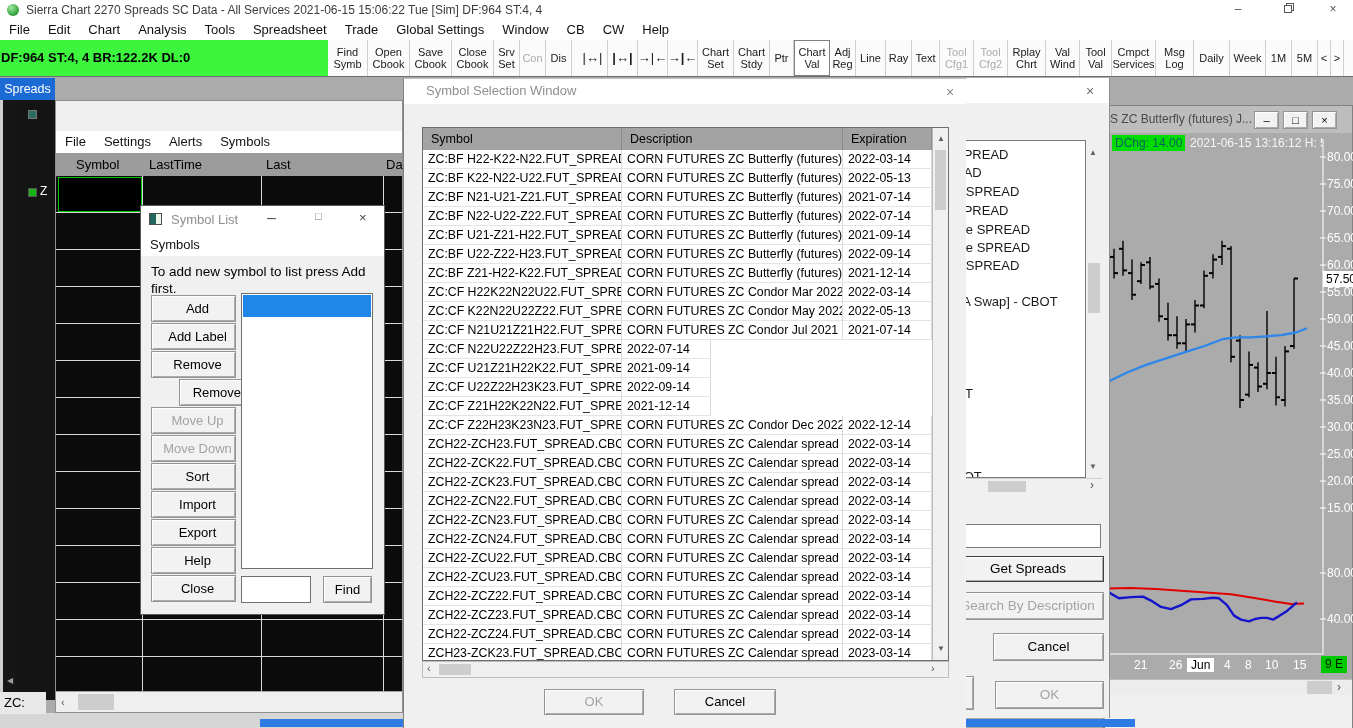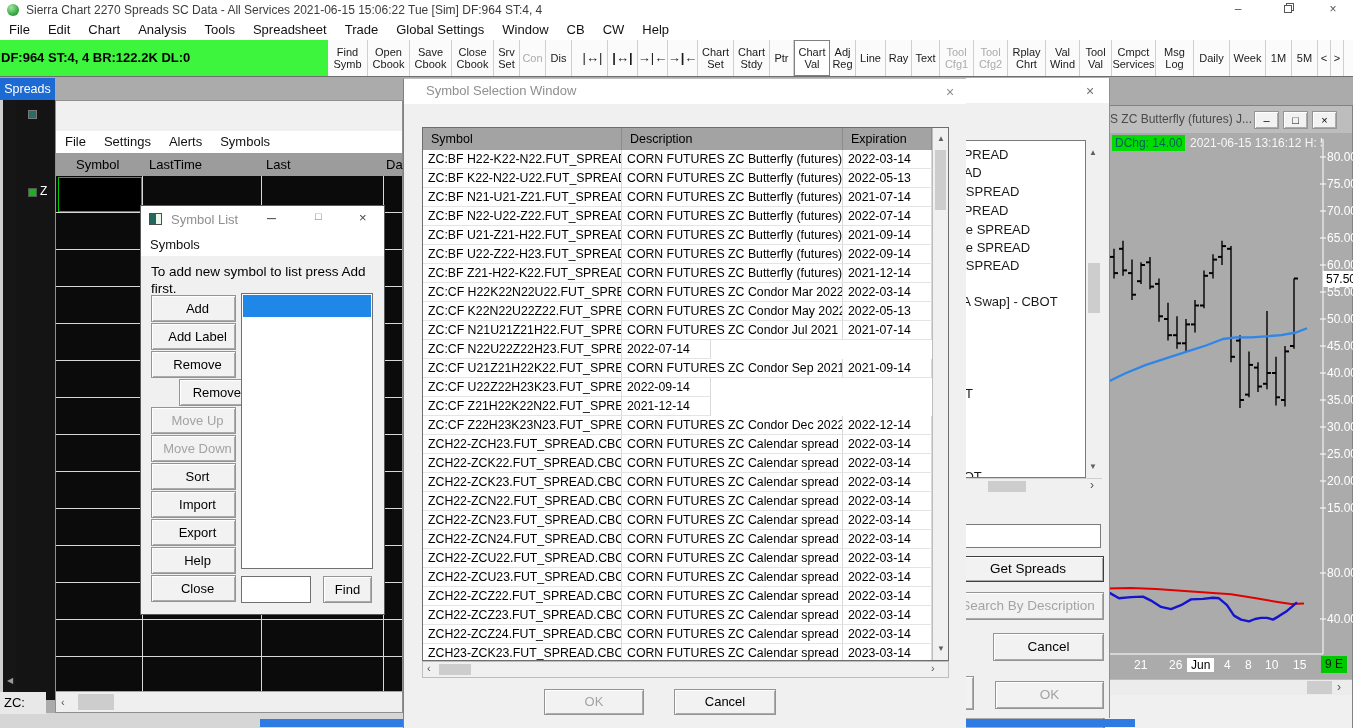--- a/index.html
+++ b/index.html
@@ -577,21 +577,20 @@
           <div class="ss-cell" style="width: 199px;">ZC:CF N21U21Z21H22.FUT_SPREAD.C</div>
           <div class="ss-cell" style="width: 221px;">CORN FUTURES ZC Condor Jul 2021</div>
           <div class="ss-cell" style="width: 89px;">2021-07-14</div>
         </div>
         <div class="ss-row">
           <div class="ss-cell" style="width: 199px;">ZC:CF N22U22Z22H23.FUT_SPREAD.C</div>
           <div class="ss-cell" style="width: 89px;">2022-07-14</div>
         </div>
         <div class="ss-row">
           <div class="ss-cell" style="width: 199px;">ZC:CF U21Z21H22K22.FUT_SPREAD.CI</div>
-          <div class="ss-cell" style="width: 221px;">CORN FUTURES ZC Condor Sep 2021</div>
           <div class="ss-cell" style="width: 89px;">2021-09-14</div>
         </div>
         <div class="ss-row">
           <div class="ss-cell" style="width: 199px;">ZC:CF U22Z22H23K23.FUT_SPREAD.CI</div>
           <div class="ss-cell" style="width: 89px;">2022-09-14</div>
         </div>
         <div class="ss-row">
           <div class="ss-cell" style="width: 199px;">ZC:CF Z21H22K22N22.FUT_SPREAD.C</div>
           <div class="ss-cell" style="width: 89px;">2021-12-14</div>
         </div>

